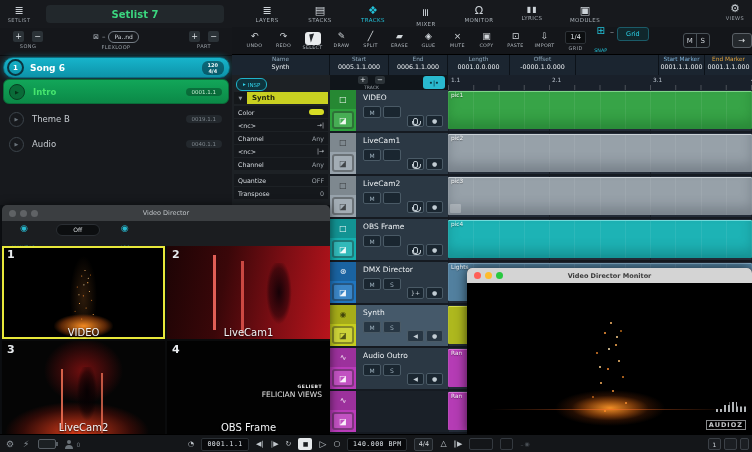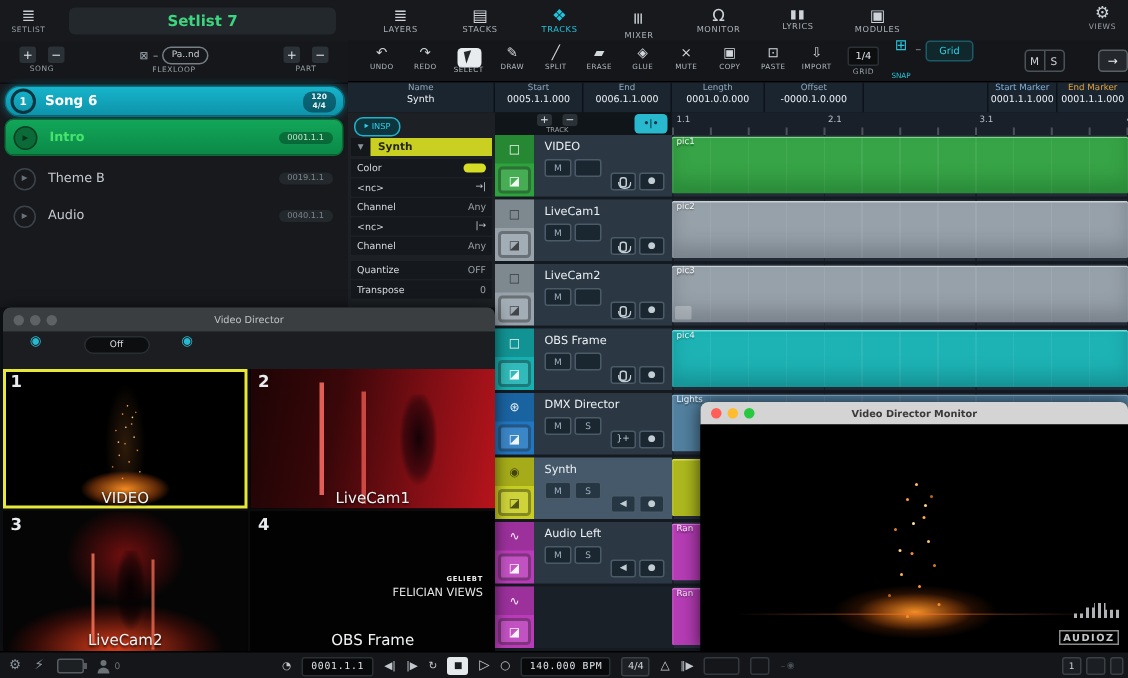--- a/index.html
+++ b/index.html
@@ -616,21 +616,21 @@
             </span>
           </div>
         </div>
       </div>
       <div class="trow">
         <div class="strip" style="background: rgb(186, 59, 186);">
           <div class="c1" style="color: rgba(255, 255, 255, 0.92);">∿</div>
           <div class="c2" style="color: rgba(255, 255, 255, 0.92);">◪</div>
         </div>
         <div class="tbody">
-          <div class="tname">Audio Left</div>
+          <div class="tname">Audio Outro</div>
           <div class="tbtns">
             <span class="sbtn">M</span>
             <span class="sbtn">S</span>
           </div>
           <div class="rbtns">
             <span class="rbtn">
               <span class="ic">◀</span>
             </span>
             <span class="rbtn">
               <span class="ic">●</span>

